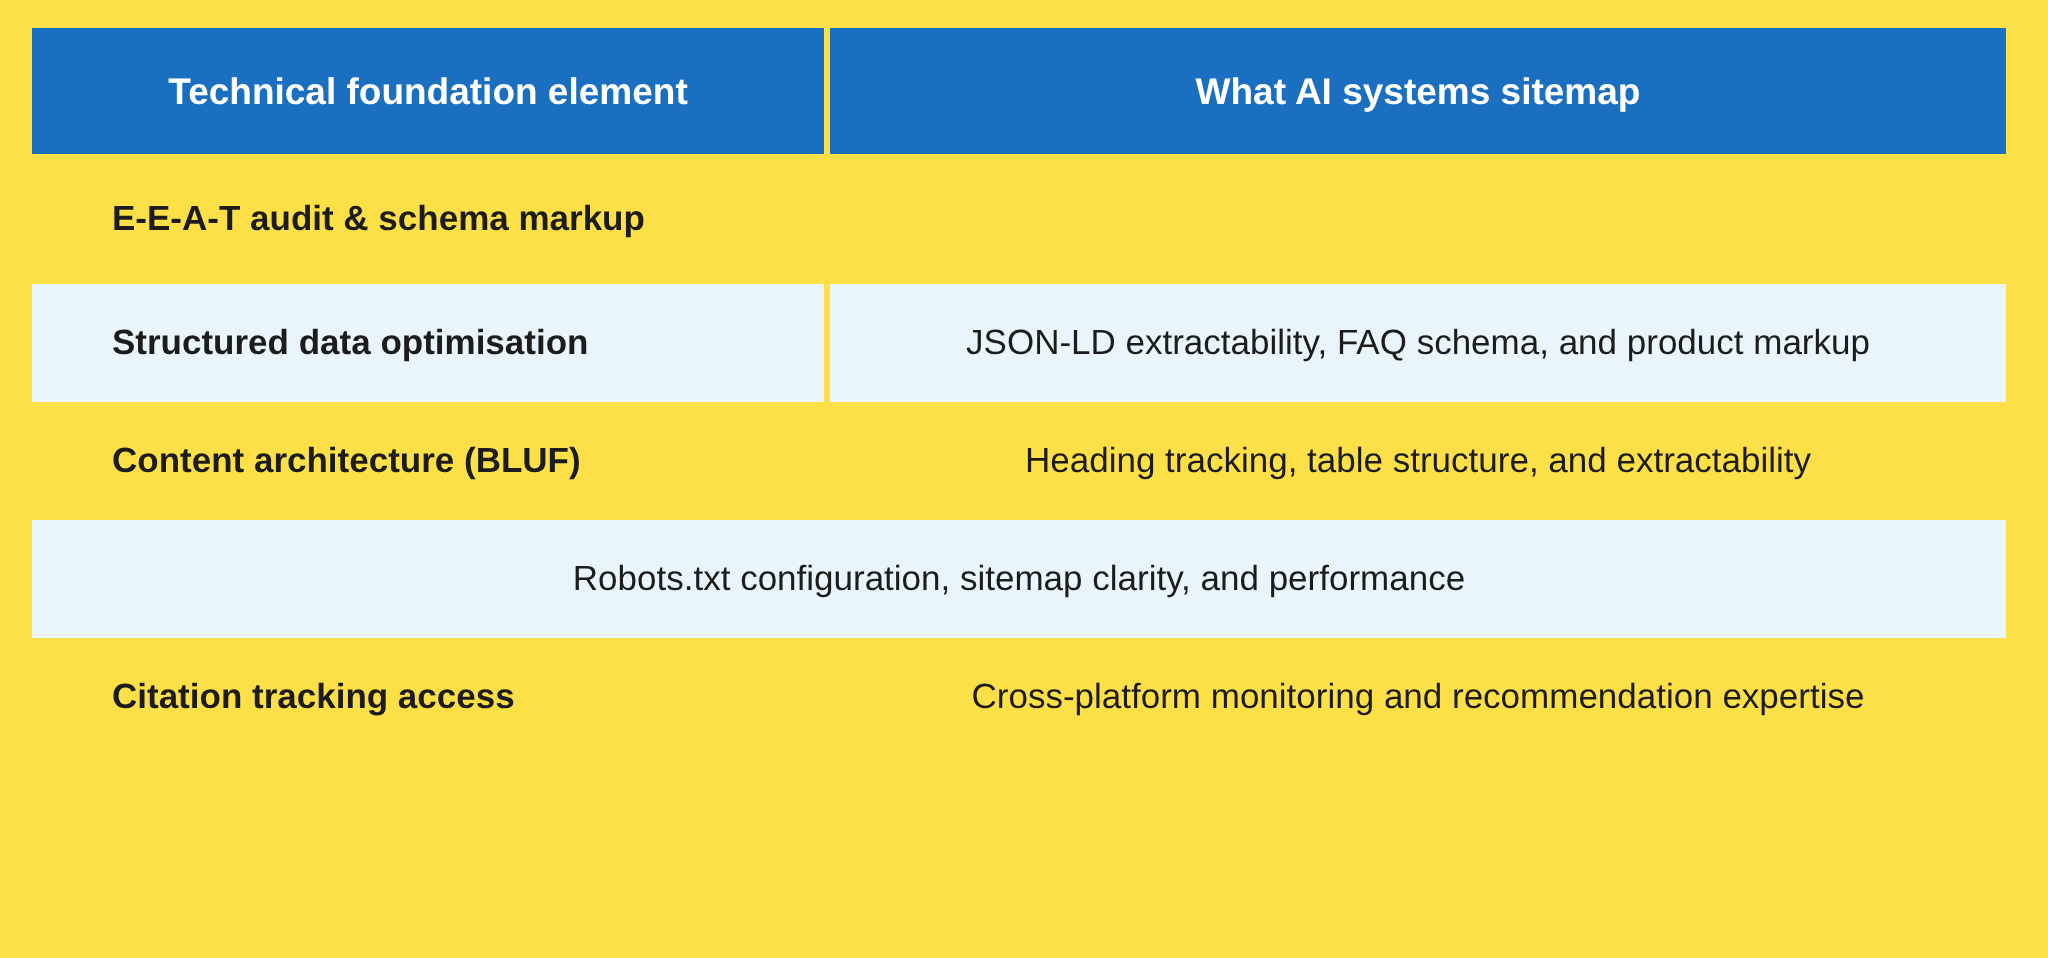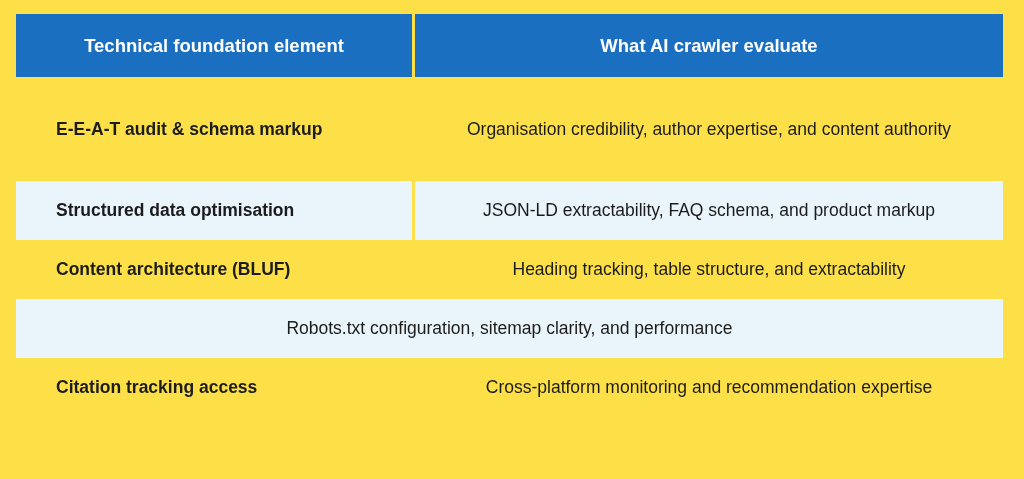--- a/index.html
+++ b/index.html
@@ -34,21 +34,21 @@
   .header-row { height: 63px; }
   .header-row .cell {
     background: var(--header-bg, #1b6fc1);
     color: var(--header-text, #ffffff);
     font-weight: bold;
     font-size: 18.5px;
     justify-content: center;
     text-align: center;
   }
   .body-row { height: 59px; }
-  .body-row.tall { height: 104px; }
+  .body-row.tall { height: 65px; }
   .body-row.alt .cell { background: var(--alt-row-bg, #e9f4fb); }
   .body-row .c1 {
     font-weight: bold;
     font-size: 17.5px;
     color: var(--body-text, #1c1c1c);
     padding-left: 40px;
     justify-content: flex-start;
   }
   .body-row .c2 {
     font-size: 17.5px;
@@ -60,26 +60,25 @@
   }
 </style>
 </head>
 <body>
 
 <div class="canvas">
   <div class="tbl">
 
     <div class="row header-row">
       <div class="cell c1">Technical foundation element</div>
-      <div class="cell c2">What AI crawler evaluate</div>
+      <div class="cell c2">What AI systems sitemap</div>
     </div>
 
     <div class="row body-row tall">
       <div class="cell c1">E-E-A-T audit &amp; schema markup</div>
-      <div class="cell c2">Organisation credibility, author expertise, and content authority</div>
     </div>
 
     <div class="row body-row alt">
       <div class="cell c1">Structured data optimisation</div>
       <div class="cell c2">JSON-LD extractability, FAQ schema, and product markup</div>
     </div>
 
     <div class="row body-row">
       <div class="cell c1">Content architecture (BLUF)</div>
       <div class="cell c2">Heading tracking, table structure, and extractability</div>

